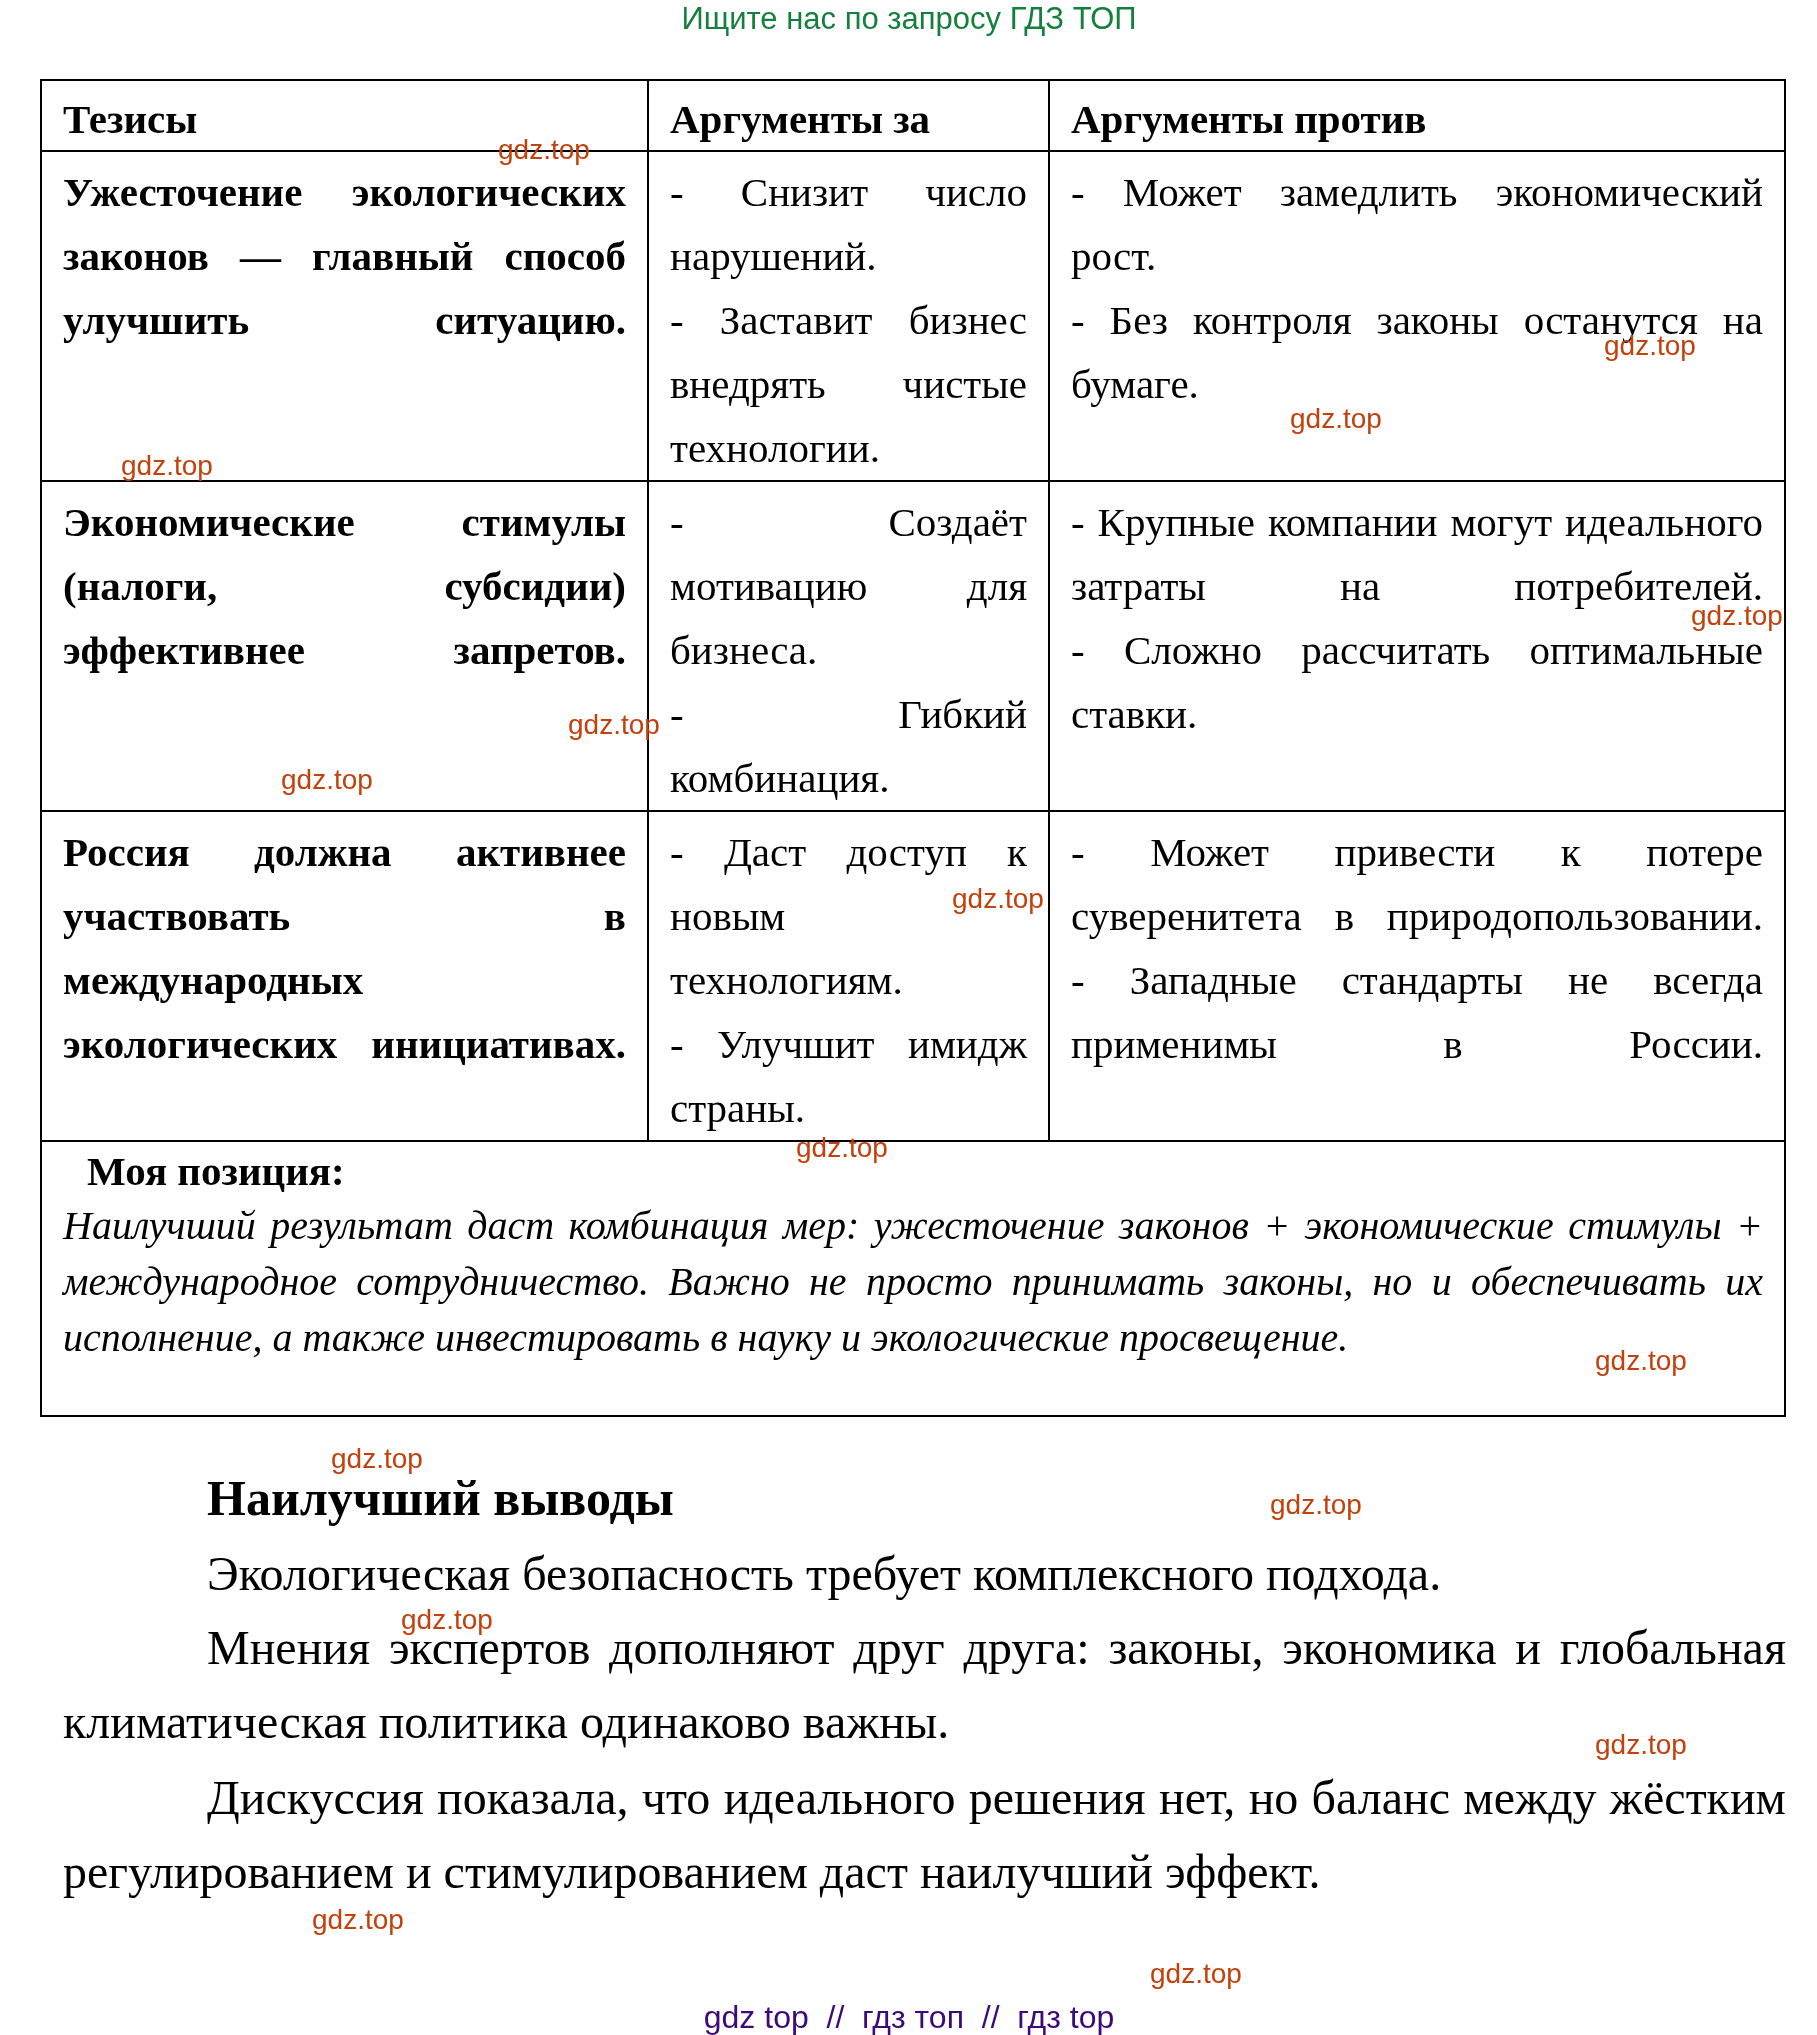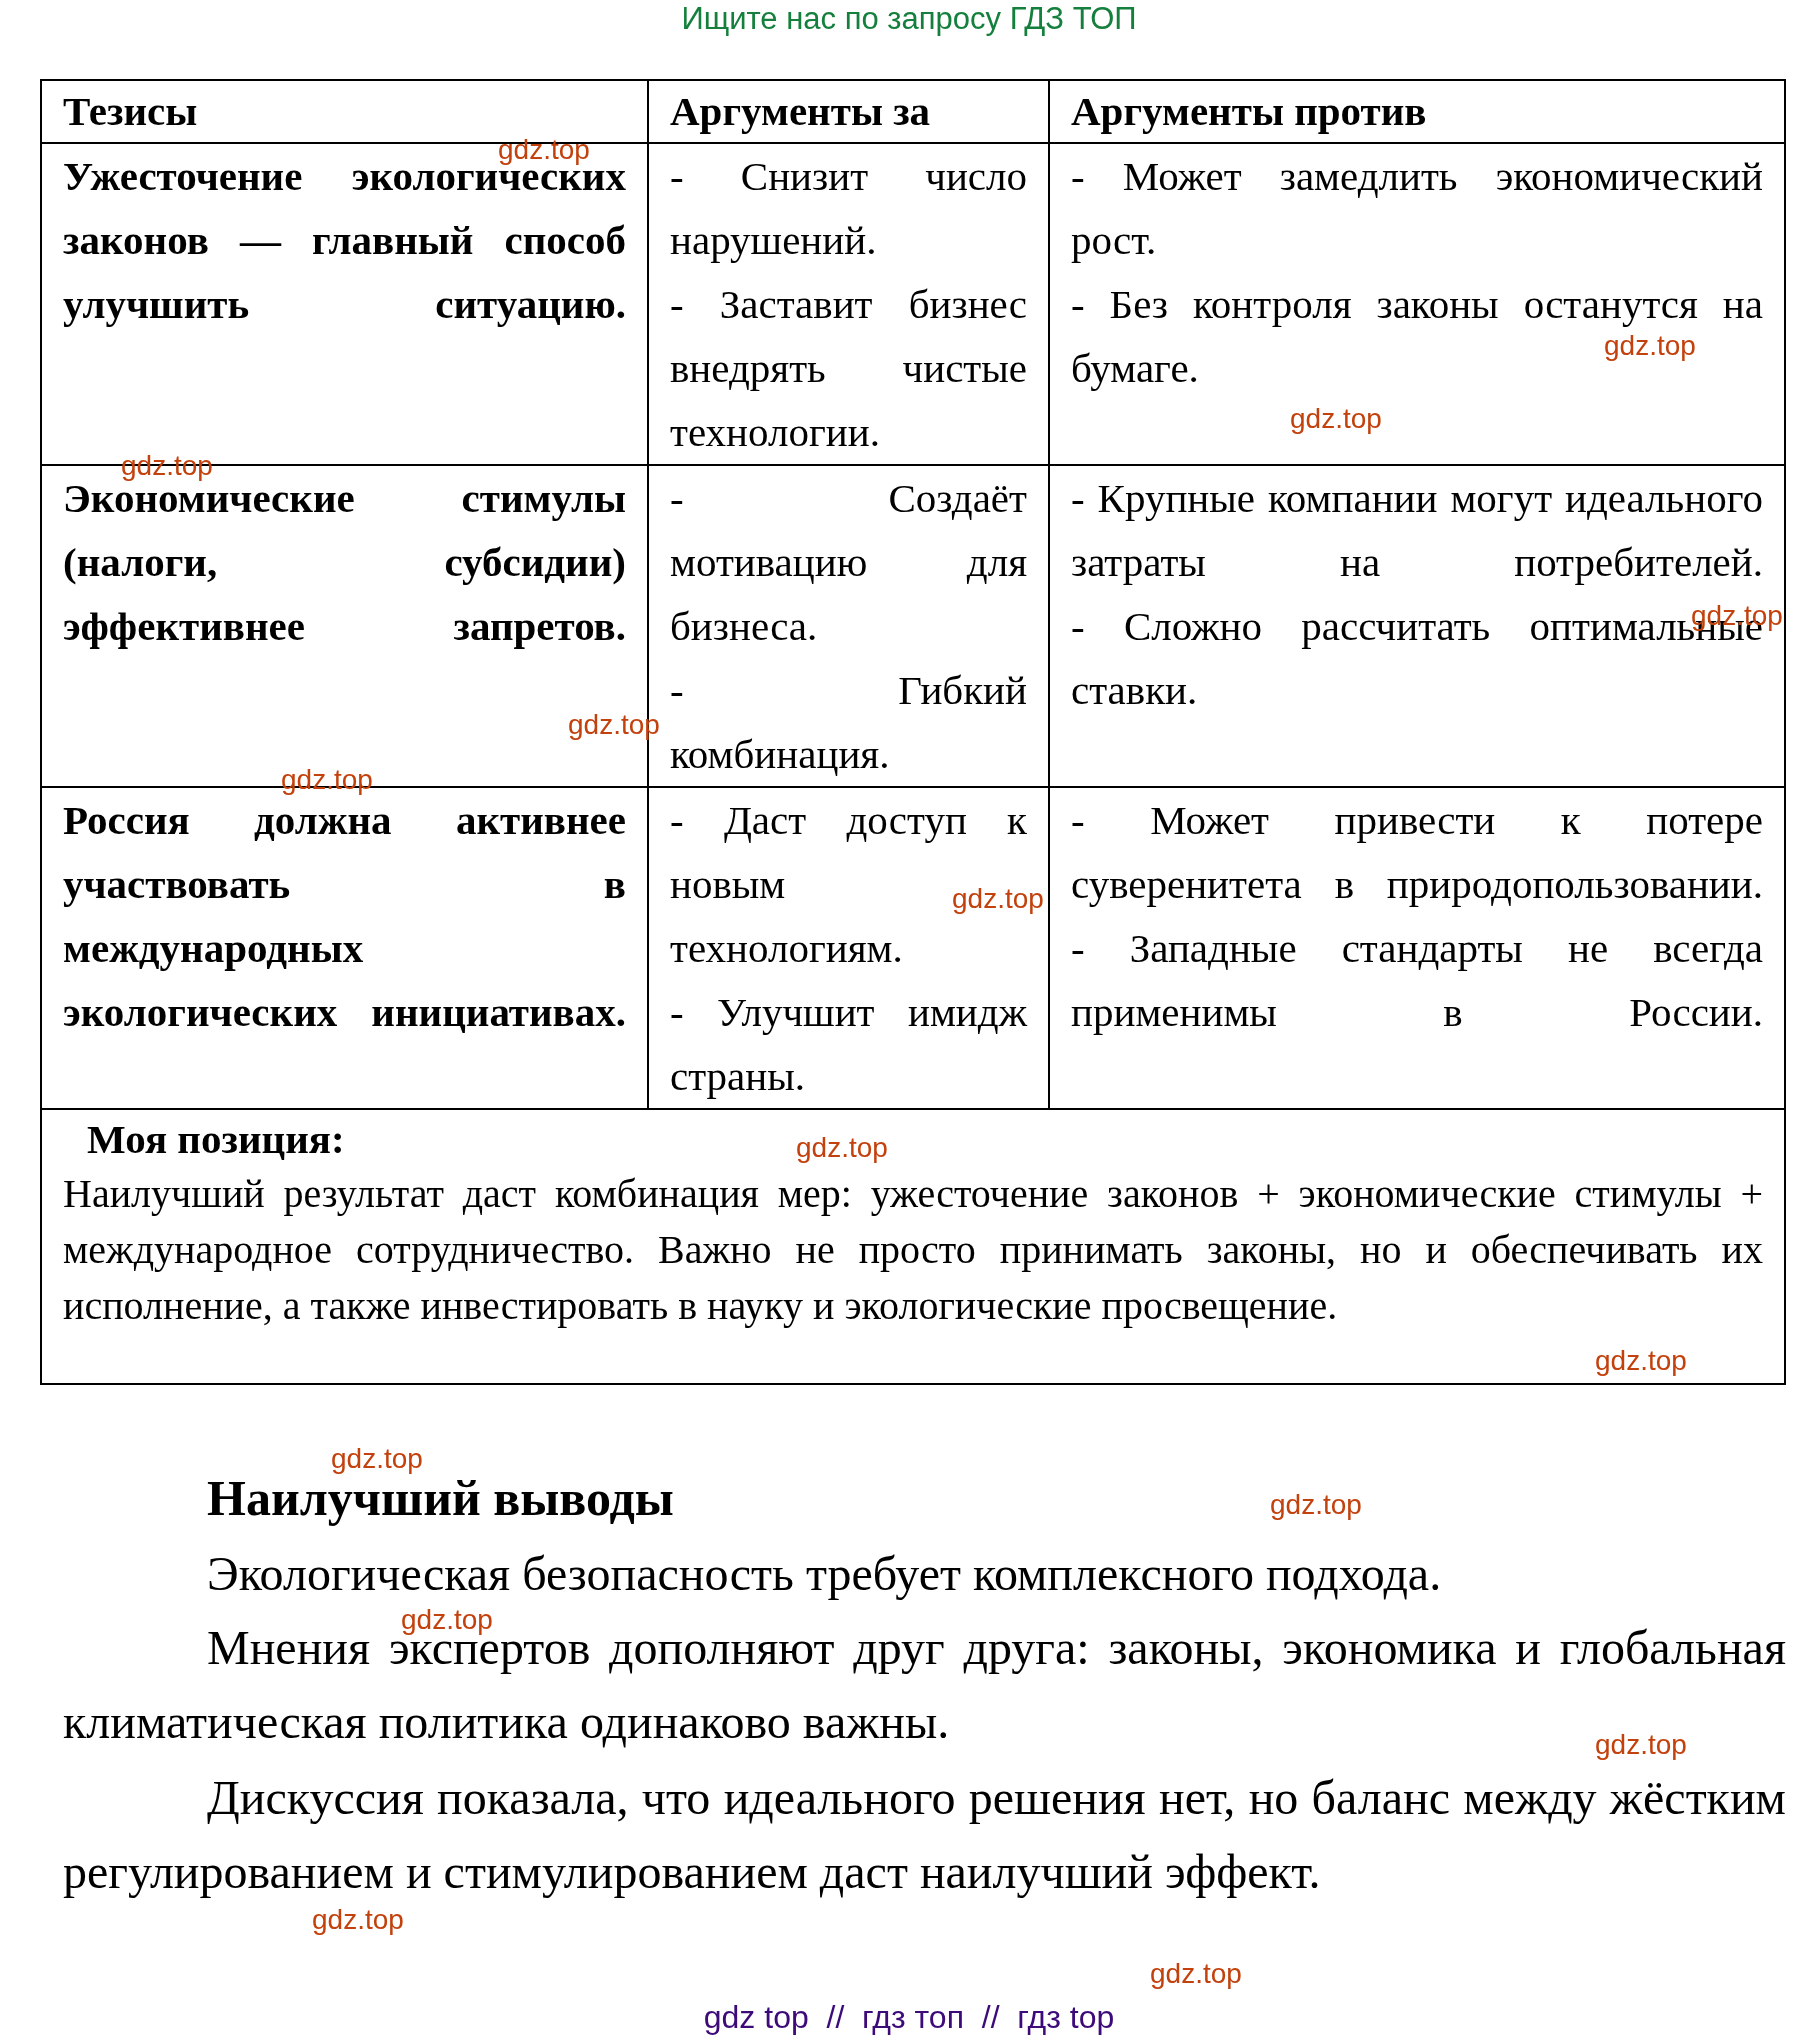--- a/index.html
+++ b/index.html
@@ -4,34 +4,34 @@
 <style>
   html, body { margin: 0; padding: 0; background: #ffffff; }
   body { width: 1818px; height: 2036px; position: relative; overflow: hidden;
          font-family: "Liberation Serif", serif; color: #000; }
   .top-banner { position: absolute; left: 0; width: 1818px; top: 0; height: 38px;
          text-align: center; font-family: "Liberation Sans", sans-serif; font-size: 31px;
          line-height: 37px; }
   .debate-table { position: absolute; left: 40px; top: 79px; width: 1746px;
          border-collapse: collapse; table-layout: fixed; }
   .debate-table td, .debate-table th { border: 2.9px solid #000; vertical-align: top;
-         padding: 0 21px 0 21px; font-size: 41px; line-height: 64px; text-align: justify;
+         padding: 8px 21px 0 21px; font-size: 41px; line-height: 64px; text-align: justify;
          text-align-last: left; }
   .debate-table th { font-weight: bold; text-align: left; height: 61px; line-height: 60px; }
   .col-thesis { width: 607px; }
   .col-pro { width: 401px; }
   .col-con { width: auto; }
   .thesis { font-weight: bold; }
   .row1 td { height: 317px; }
   .row2 td { height: 317px; }
   .row3 td { height: 318px; }
   .cell-line { display: block; text-align: justify; text-align-last: justify; }
   .position-cell { height: 271px; padding: 1.9px 21px 0 21px !important; }
   .position-label { font-weight: bold; font-size: 41px; line-height: 54px; display: block; margin-left: 24px; }
-  .position-text { font-size: 40px; line-height: 56px; display: block; text-align: justify; }
+  .position-text { font-size: 40px; line-height: 56px; display: block; text-align: justify; font-style: italic; }
   .conclusions { position: absolute; left: 63px; top: 1465px; width: 1723px; }
   .concl-title { position: absolute; left: 144px; top: 0; font-weight: bold; font-size: 50px;
          line-height: 67px; margin: 0; white-space: nowrap; }
   .concl-para { position: absolute; left: 0; width: 1723px; font-size: 48px; line-height: 74px;
          text-indent: 144px; text-align: justify; margin: 0; }
   .p1 { top: 72px; }
   .p2 { top: 146px; }
   .p3 { top: 296px; }
   .wm { position: absolute; font-family: "Liberation Sans", sans-serif; font-size: 28px;
         color: #c2410c; line-height: 31px; white-space: nowrap; }

